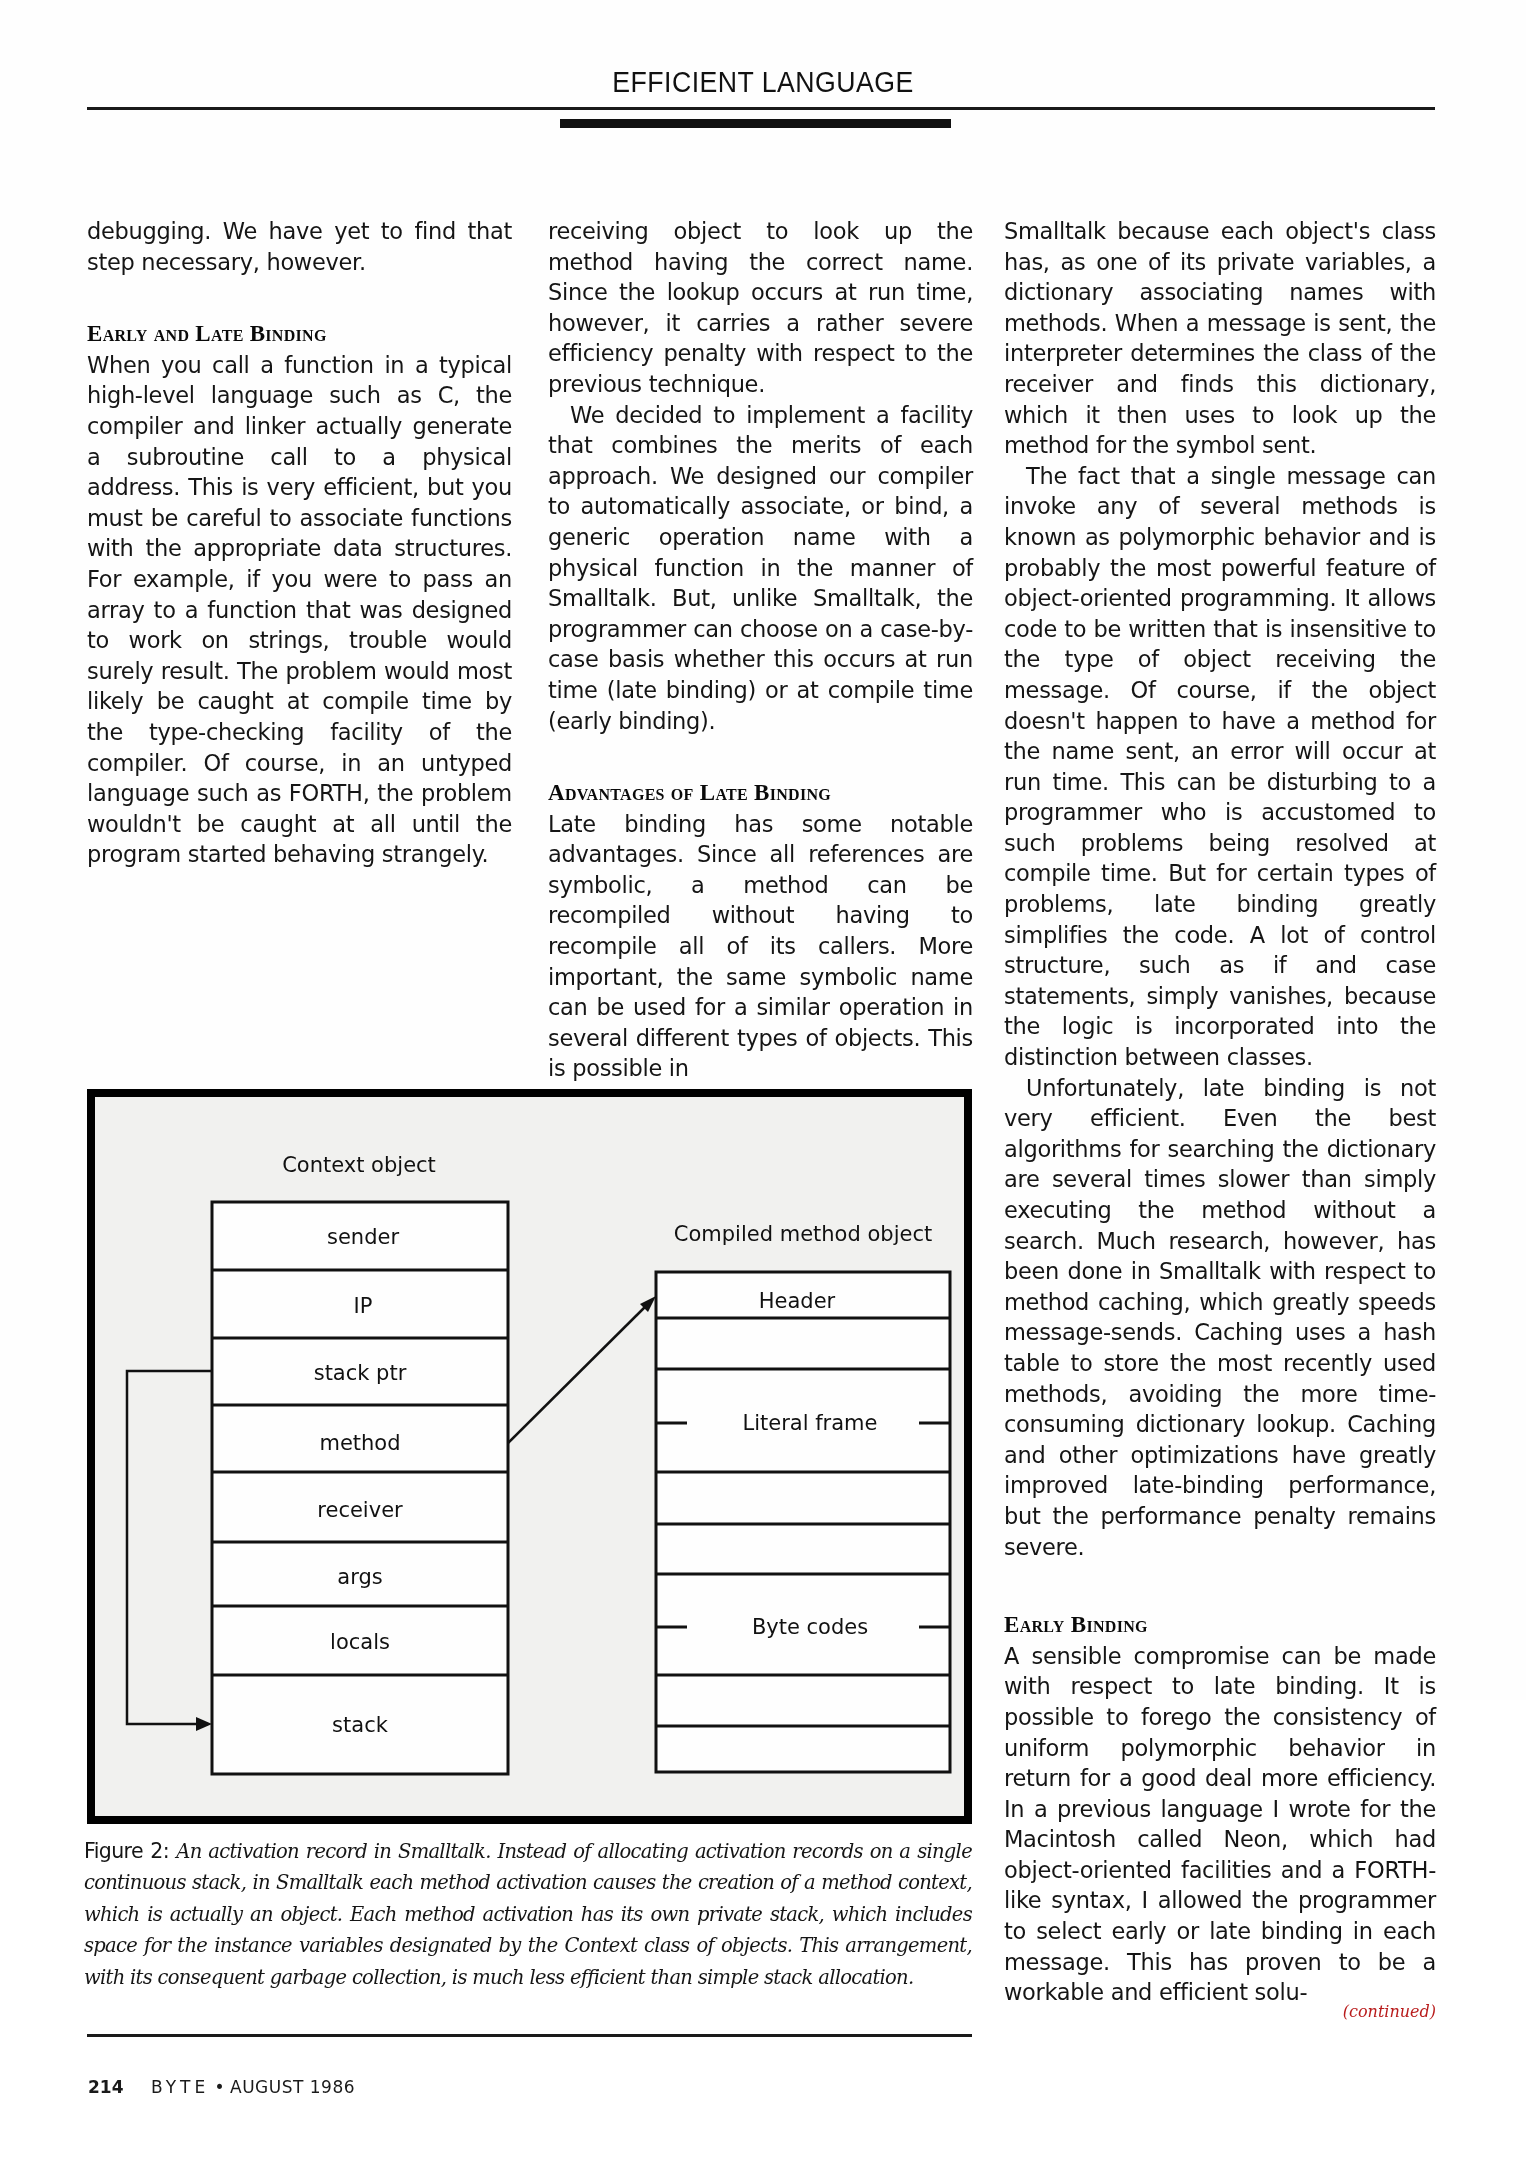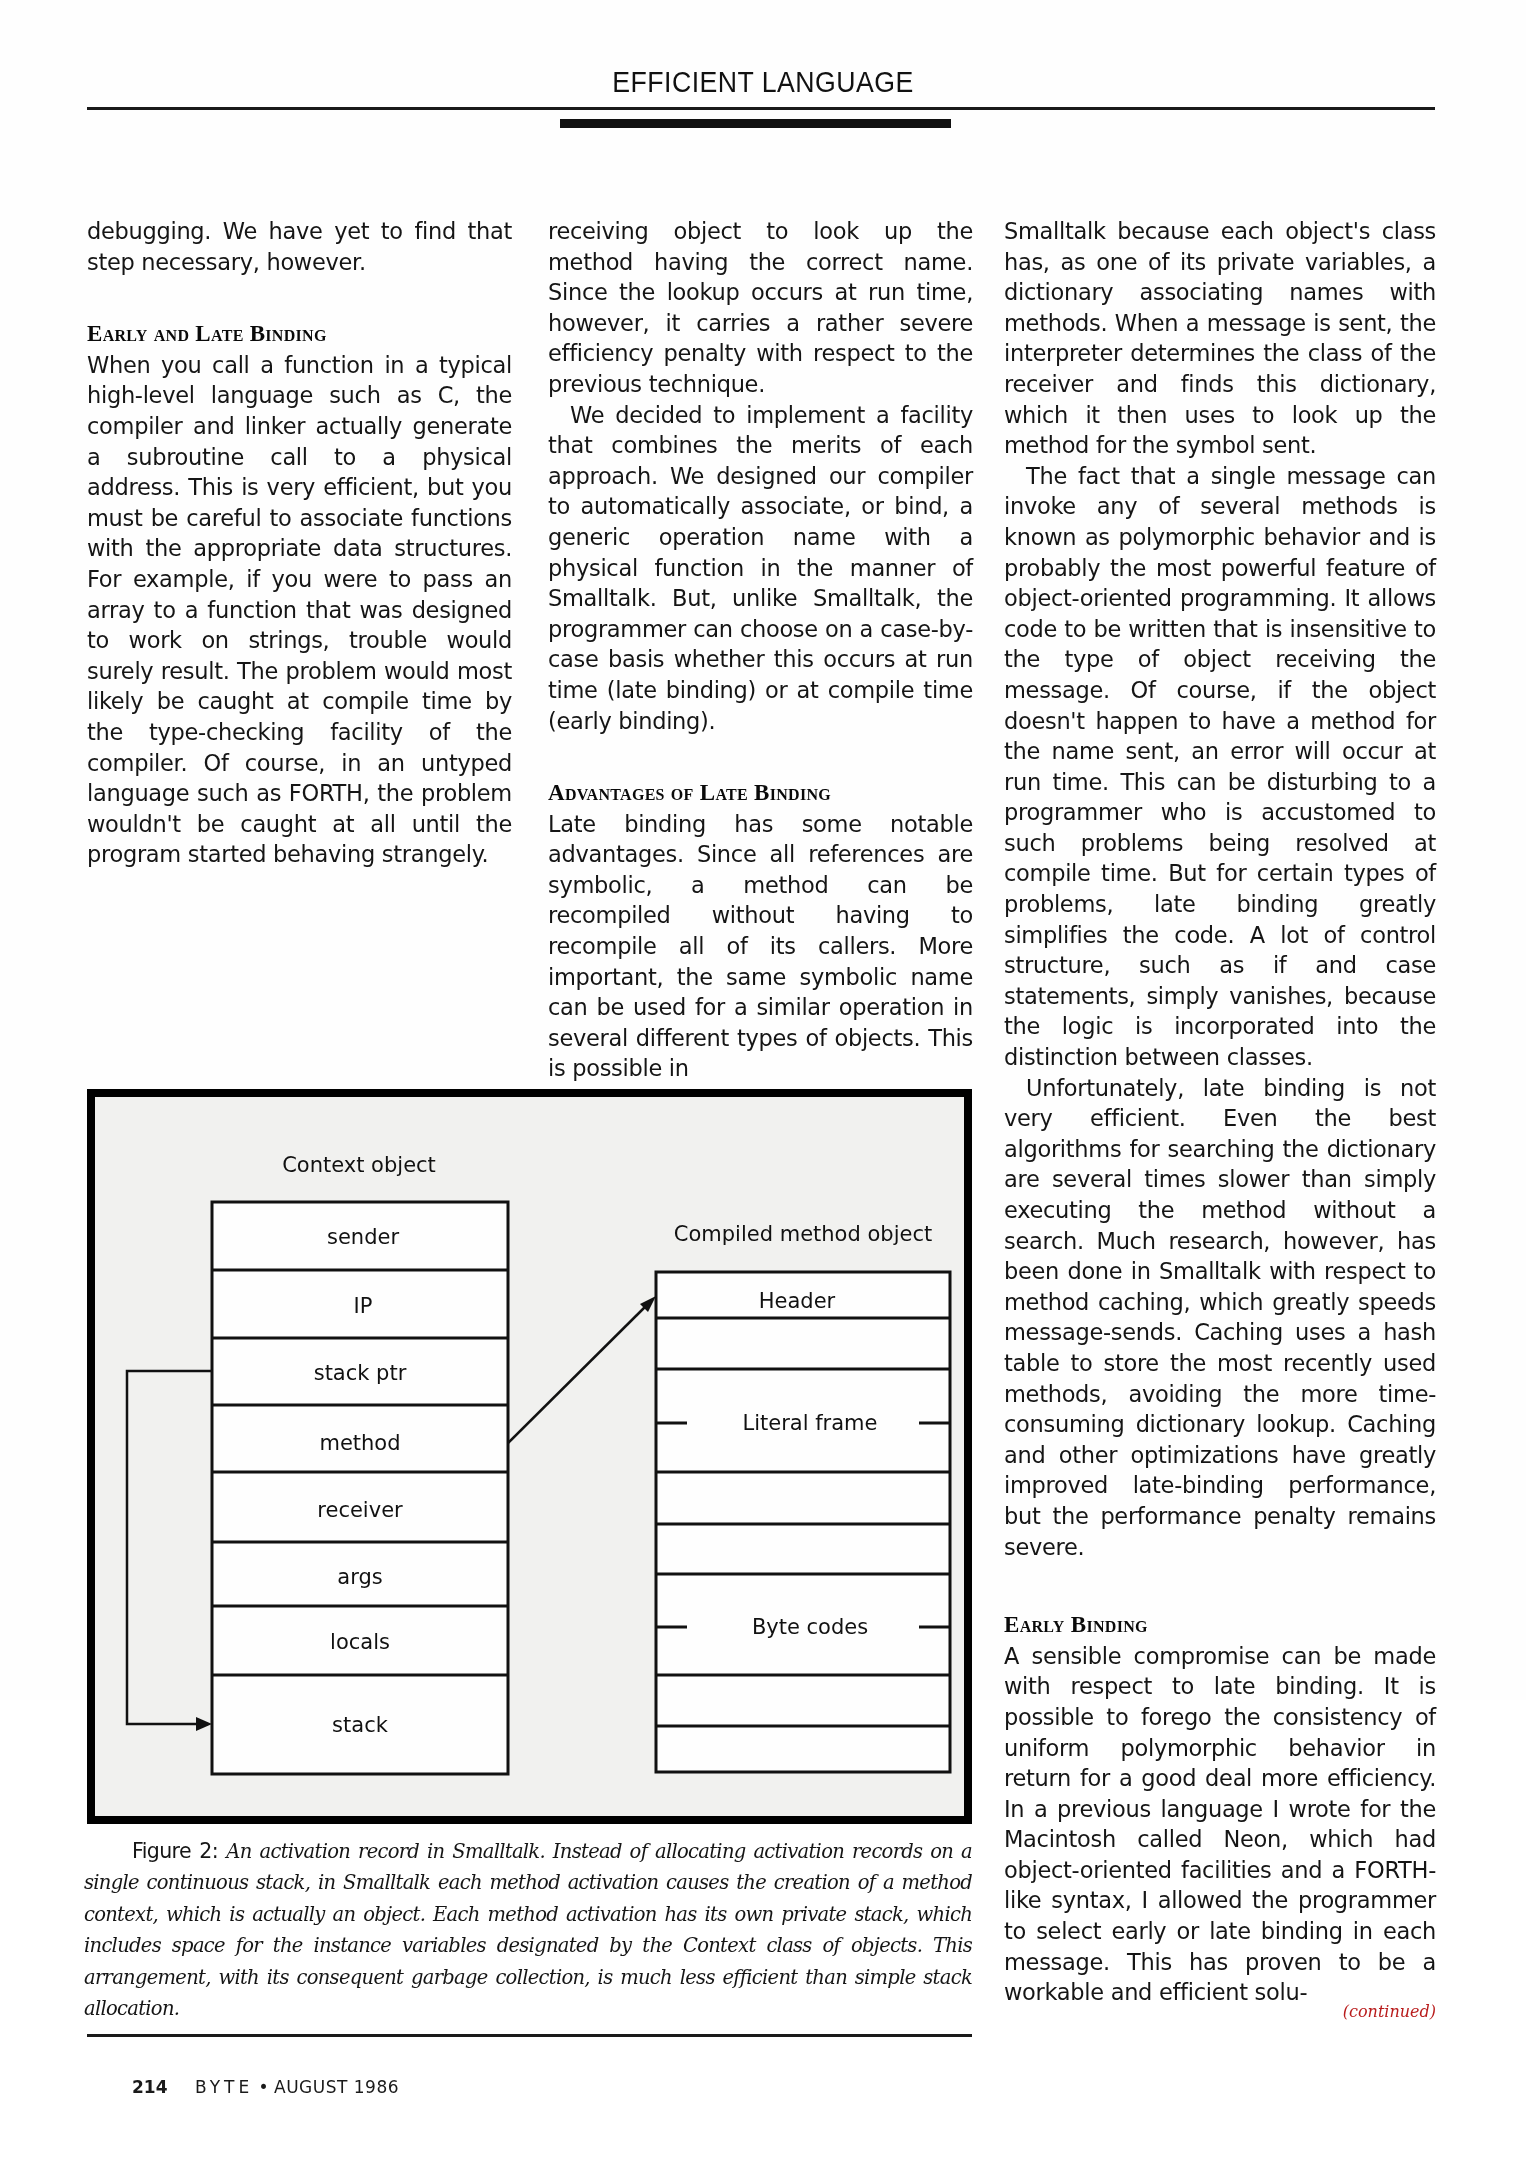--- a/index.html
+++ b/index.html
@@ -23,25 +23,25 @@
   .col-right { left: 1004px; width: 432px; }
 
   .figure { position: absolute; left: 87px; top: 1089px; width: 885px; height: 735px;
     background: #f1f1ef; border: 8px solid #000000; box-sizing: border-box; }
   .fig-svg { position: absolute; left: 0; top: 0; }
   .fig-label { font-family: "DejaVu Sans", sans-serif; font-size: 21px; fill: #111; }
 
   .caption { position: absolute; left: 84px; top: 1836px; width: 888px;
     font-family: "DejaVu Sans", sans-serif; font-size: 20.5px; line-height: 30.4px; color: #151515;
     text-align: justify; letter-spacing: -0.6px; }
-  .caption .fig-num { font-style: normal; margin-left: 48px; }
+  .caption .fig-num { font-style: normal; }
   .caption .fig-text { font-style: italic; font-family: "DejaVu Serif", serif; font-size: 19.5px; letter-spacing: -0.7px; }
 
   .bottom-rule { position: absolute; left: 87px; width: 885px; top: 2034px; height: 3px; background: #1a1a1a; }
-  .footer { position: absolute; left: 88px; top: 2077px; font-family: "DejaVu Sans", sans-serif; font-size: 17px; color: #1a1a1a; margin-left: 44px; }
+  .footer { position: absolute; left: 88px; top: 2077px; font-family: "DejaVu Sans", sans-serif; font-size: 17px; color: #1a1a1a; }
   .footer .page-num { font-weight: bold; margin-right: 22px; }
   .footer .pub { letter-spacing: 4px; }
   .footer .date { letter-spacing: 0.5px; }
   .continued { position: absolute; left: 1300px; width: 136px; top: 2002px; text-align: right;
     font-family: "DejaVu Serif", serif; font-style: italic; font-size: 16px; color: #b91c1c; }
 </style>
 </head>
 <body>
 
 <div class="page">

